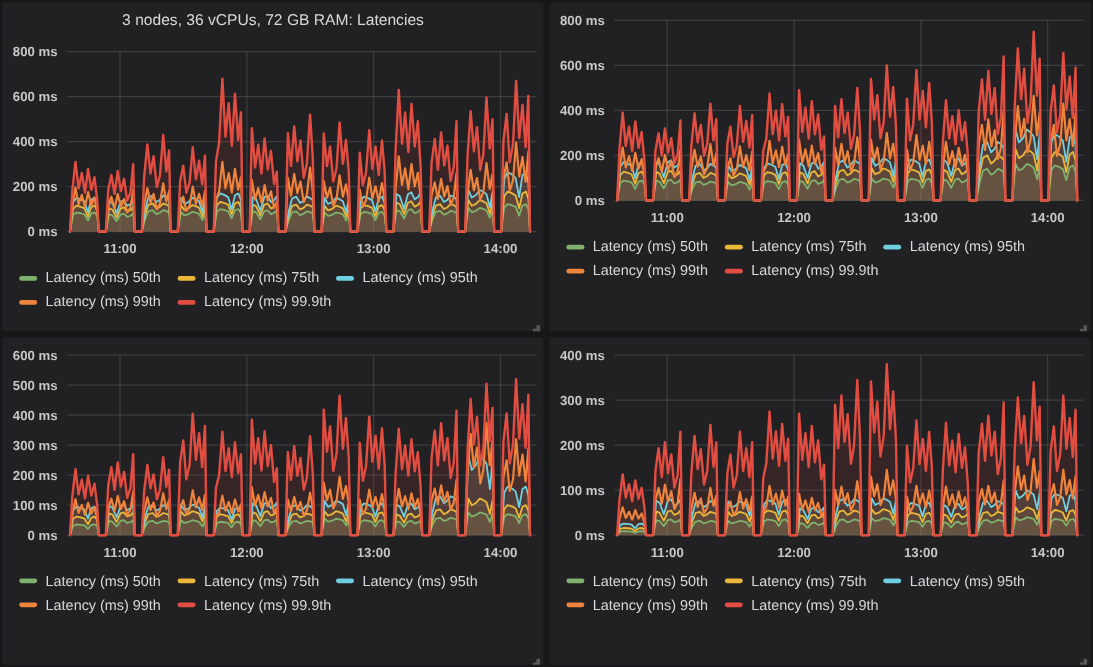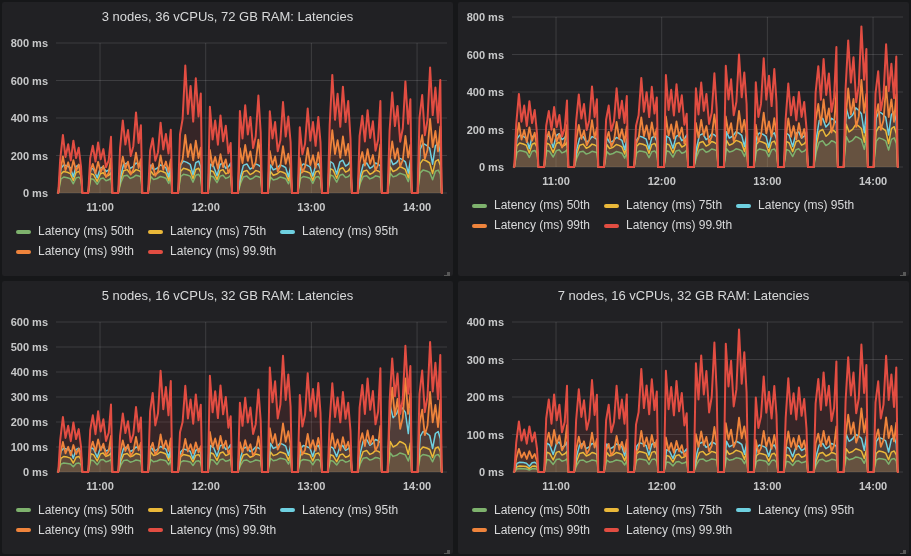--- a/index.html
+++ b/index.html
@@ -167,21 +167,20 @@
   </span>
 </div>
     <span class="resize-handle">
       <svg width="10" height="10" viewBox="0 0 10 10">
           <path d="M10 10 H4 V7 H7 V4 H10 Z"></path>
         </svg>
     </span>
   </section>
 
   <section class="panel">
-    <header class="panel-title">5 nodes, 16 vCPUs, 32 GB RAM: Latencies</header>
     <div class="plot-area">
       <svg class="plot-svg" preserveAspectRatio="none" viewBox="0 0 451 190">
           <line x1="54" y1="164" x2="445" y2="164" class="grid"></line>
           <text x="46" y="168" class="ytick">0 ms</text>
           <line x1="54" y1="139" x2="445" y2="139" class="grid"></line>
           <text x="46" y="143" class="ytick">100 ms</text>
           <line x1="54" y1="114" x2="445" y2="114" class="grid"></line>
           <text x="46" y="118" class="ytick">200 ms</text>
           <line x1="54" y1="89" x2="445" y2="89" class="grid"></line>
           <text x="46" y="93" class="ytick">300 ms</text>
@@ -238,21 +237,20 @@
   </span>
 </div>
     <span class="resize-handle">
       <svg width="10" height="10" viewBox="0 0 10 10">
           <path d="M10 10 H4 V7 H7 V4 H10 Z"></path>
         </svg>
     </span>
   </section>
 
   <section class="panel">
-    <header class="panel-title">7 nodes, 16 vCPUs, 32 GB RAM: Latencies</header>
     <div class="plot-area">
       <svg class="plot-svg" preserveAspectRatio="none" viewBox="0 0 451 190">
           <line x1="54" y1="164" x2="445" y2="164" class="grid"></line>
           <text x="46" y="168" class="ytick">0 ms</text>
           <line x1="54" y1="126.5" x2="445" y2="126.5" class="grid"></line>
           <text x="46" y="130.5" class="ytick">100 ms</text>
           <line x1="54" y1="89" x2="445" y2="89" class="grid"></line>
           <text x="46" y="93" class="ytick">200 ms</text>
           <line x1="54" y1="51.5" x2="445" y2="51.5" class="grid"></line>
           <text x="46" y="55.5" class="ytick">300 ms</text>

